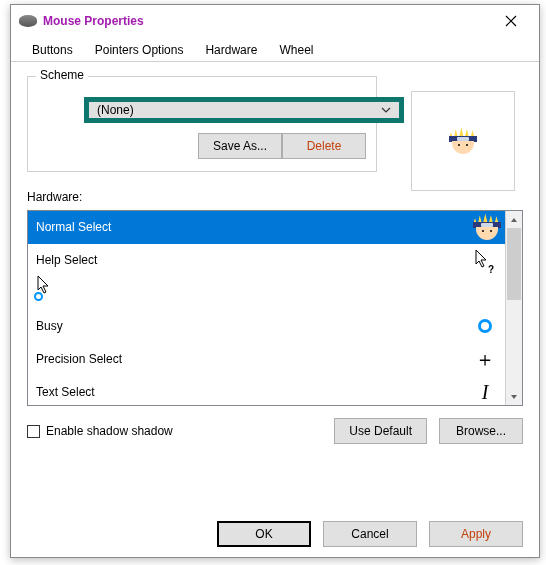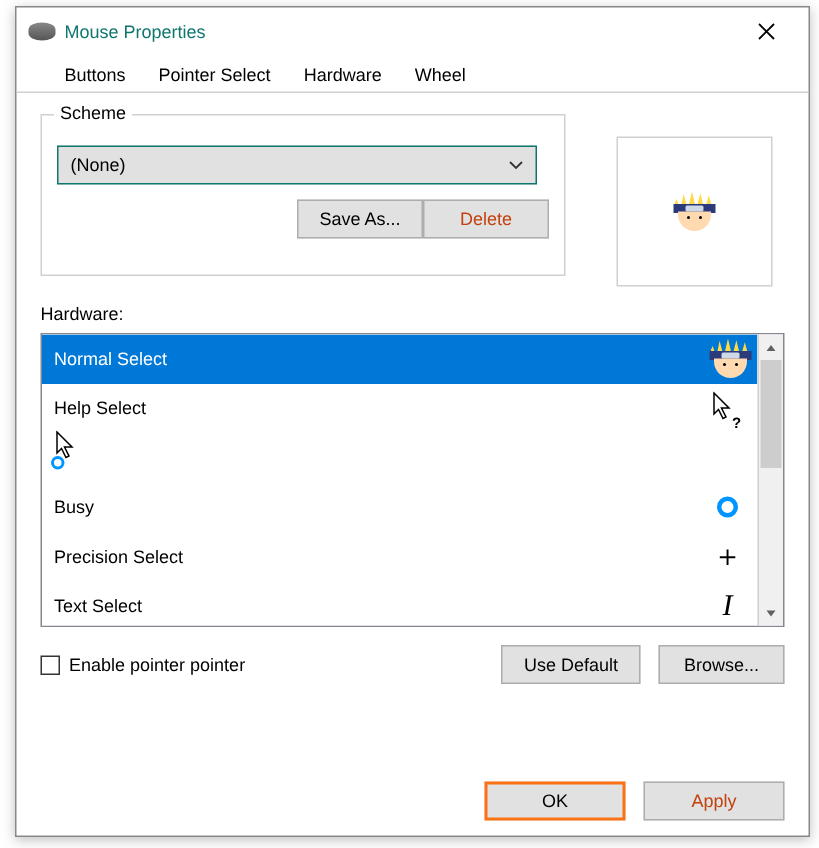--- a/index.html
+++ b/index.html
@@ -1,31 +1,31 @@
 <!DOCTYPE html>
 <html><head>
 <meta charset="utf-8">
 <style>
   * { box-sizing: border-box; font-family: "Segoe UI", Tahoma, sans-serif; font-size: 12px; }
   body { margin: 0; background: #fff; width: 546px; height: 565px; overflow: hidden; }
   .window { position: absolute; left: 10px; top: 4px; width: 530px; height: 554px; background: #fff; border: 1px solid #888; box-shadow: 0 2px 8px rgba(0,0,0,0.25); }
   .titlebar { height: 32px; display: flex; align-items: center; padding: 0 8px; }
   .titlebar .app-icon { width: 18px; height: 12px; border-radius: 50% / 40%; margin-right: 6px;
     background: linear-gradient(#888, #555); }
-  .titlebar .title { flex: 1; color: #0f766e; }
+  .titlebar .title { flex: 1; color: #a21caf; font-weight: bold; }
   .close { width: 40px; height: 28px; display:flex; align-items:center; justify-content:center; cursor:pointer; }
   .close svg { width: 12px; height: 12px; stroke: #000; stroke-width: 1.2; }
-  .tabs { display:flex; border-bottom:1px solid #d0d0d0; padding: 0 21px; position:relative; height: 25px; }
+  .tabs { display:flex; border-bottom:1px solid #d0d0d0; padding: 0 10px; position:relative; height: 25px; }
   .tab { padding: 4px 10px 5px; border:1px solid transparent; border-bottom:none; cursor:pointer; color:#000; position:relative; top:1px;}
   .tab.active { background:#fff; border:1px solid #d0d0d0; border-bottom:1px solid #fff; }
   .panel { padding: 14px 16px 12px; }
-  .fieldset { border:1px solid #d0d0d0; padding: 8px 10px 24px; position:relative; width: 350px; }
+  .fieldset { border:1px solid #d0d0d0; padding: 8px 10px 12px; position:relative; width: 350px; }
   .fieldset .legend { position:absolute; top:-9px; left:8px; background:#fff; padding:0 4px; }
   .scheme-row { margin-top: 12px; }
-  .scheme-select { width: 320px; height: 26px; border:1px solid #0f766e; background:#e1e1e1; display:flex; align-items:center; padding:0 8px; justify-content:space-between; cursor:pointer;}
+  .scheme-select { width: 320px; height: 26px; border:5px solid #0f766e; background:#e1e1e1; display:flex; align-items:center; padding:0 8px; justify-content:space-between; cursor:pointer;margin-left:46px;}
   .scheme-select .chev { width:10px; height:10px; }
   .scheme-btns { margin-top: 10px; display:flex; justify-content:flex-end; }
   .btn { height: 26px; border:1px solid #adadad; background:#e1e1e1; min-width: 84px; padding: 0 14px; cursor:pointer; display:inline-flex; align-items:center; justify-content:center; }
   .btn:disabled, .btn.disabled { color:#c2410c; cursor:default; }
   .preview-box { position:absolute; left: 400px; top: 86px; width: 104px; height: 100px; border:1px solid #d0d0d0; display:flex; align-items:center; justify-content:center; }
   .customize-label { margin-top: 18px; margin-bottom: 6px; }
   .list-wrap { display:flex; border:1px solid #828790; height: 196px; justify-content: space-between; }
   .list { flex:1; overflow:hidden; background:#fff; }
   .row { height: 33px; display:flex; align-items:center; padding: 0 8px; border-bottom:1px solid rgba(0,0,0,0); cursor:pointer; justify-content:space-between; }
   .row.selected { background:#0078d7; color:#fff; }
@@ -34,21 +34,21 @@
   .scrollbar { width:17px; background:#f0f0f0; border-left:1px solid #d0d0d0; position:relative; }
   .sb-btn { height:17px; background:#f0f0f0; display:flex; align-items:center; justify-content:center; border:0; width:100%; padding:0;}
   .sb-btn svg { width:8px; height:8px; fill:#606060; }
   .sb-track { position:absolute; top:17px; bottom:17px; left:0; right:0; }
   .sb-thumb { position:absolute; left:1px; right:1px; top:0; height:72px; background:#cdcdcd; }
   .below { margin-top: 12px; display:flex; align-items:center; justify-content:space-between; }
   .chk { display:flex; align-items:center; gap:6px; cursor:pointer;}
   .chk .box { width:13px; height:13px; border:1px solid #333; background:#fff; }
   .right-btns { display:flex; gap:12px; }
   .footer { position:absolute; bottom:10px; right:16px; display:flex; gap:12px; }
-  .btn.primary { border:2px solid #f97316; background:#e1e1e1; }
+  .btn.primary { border:2px solid #000000; background:#e1e1e1; }
   .btn.wide { min-width: 94px; }
   
   .naruto { width:28px; height:26px; position:relative; }
   .naruto .hair { position:absolute; top:-2px; left:0; width:28px; height:16px; background:#ffd846;
     clip-path: polygon(0 100%, 6% 30%, 16% 90%, 24% 20%, 34% 85%, 44% 10%, 54% 85%, 64% 18%, 74% 90%, 84% 26%, 94% 90%, 100% 100%);
     border-top-left-radius: 14px; border-top-right-radius: 14px;}
   .naruto .band { position:absolute; top:8px; left:0; width:28px; height:6px; background:#2b3a7a; }
   .naruto .plate { position:absolute; top:9px; left:8px; width:12px; height:4px; background:#cfd8e6; border-radius:1px; }
   .naruto .face { position:absolute; top:13px; left:3px; width:22px; height:13px; background:#ffd9b0; border-radius: 0 0 12px 12px; }
   .naruto .eye { position:absolute; width:2px; height:2px; background:#000; border-radius:50%; top:16px;}
@@ -70,21 +70,21 @@
     <div class="title">Mouse Properties</div>
     <div class="close">
       <svg viewBox="0 0 12 12">
           <path d="M1 1 L11 11 M11 1 L1 11" fill="none"></path>
         </svg>
     </div>
   </div>
 
   <div class="tabs">
     <div class="tab">Buttons</div>
-    <div class="tab">Pointer Select</div>
+    <div class="tab">Pointers Options</div>
     <div class="tab">Hardware</div>
     <div class="tab">Wheel</div>
   </div>
 
   <div class="panel">
 
     <div class="fieldset">
       <span class="legend">Scheme</span>
       <div class="scheme-row">
         <div class="scheme-select">
@@ -175,28 +175,29 @@
             <svg viewBox="0 0 8 8">
               <path d="M1 2 L4 6 L7 2 Z"></path>
             </svg>
           </button>
       </div>
     </div>
 
     <div class="below">
       <label class="chk">
         <span class="box"></span>
-        <span>Enable pointer pointer</span>
+        <span>Enable shadow shadow</span>
       </label>
       <div class="right-btns">
         <button class="btn">Use Default</button>
         <button class="btn">Browse...</button>
       </div>
     </div>
 
   </div>
 
   <div class="footer">
     <button class="btn primary wide">OK</button>
+    <button class="btn wide">Cancel</button>
     <button class="btn wide disabled" disabled="">Apply</button>
   </div>
 
 </div>
 
 </body></html>

